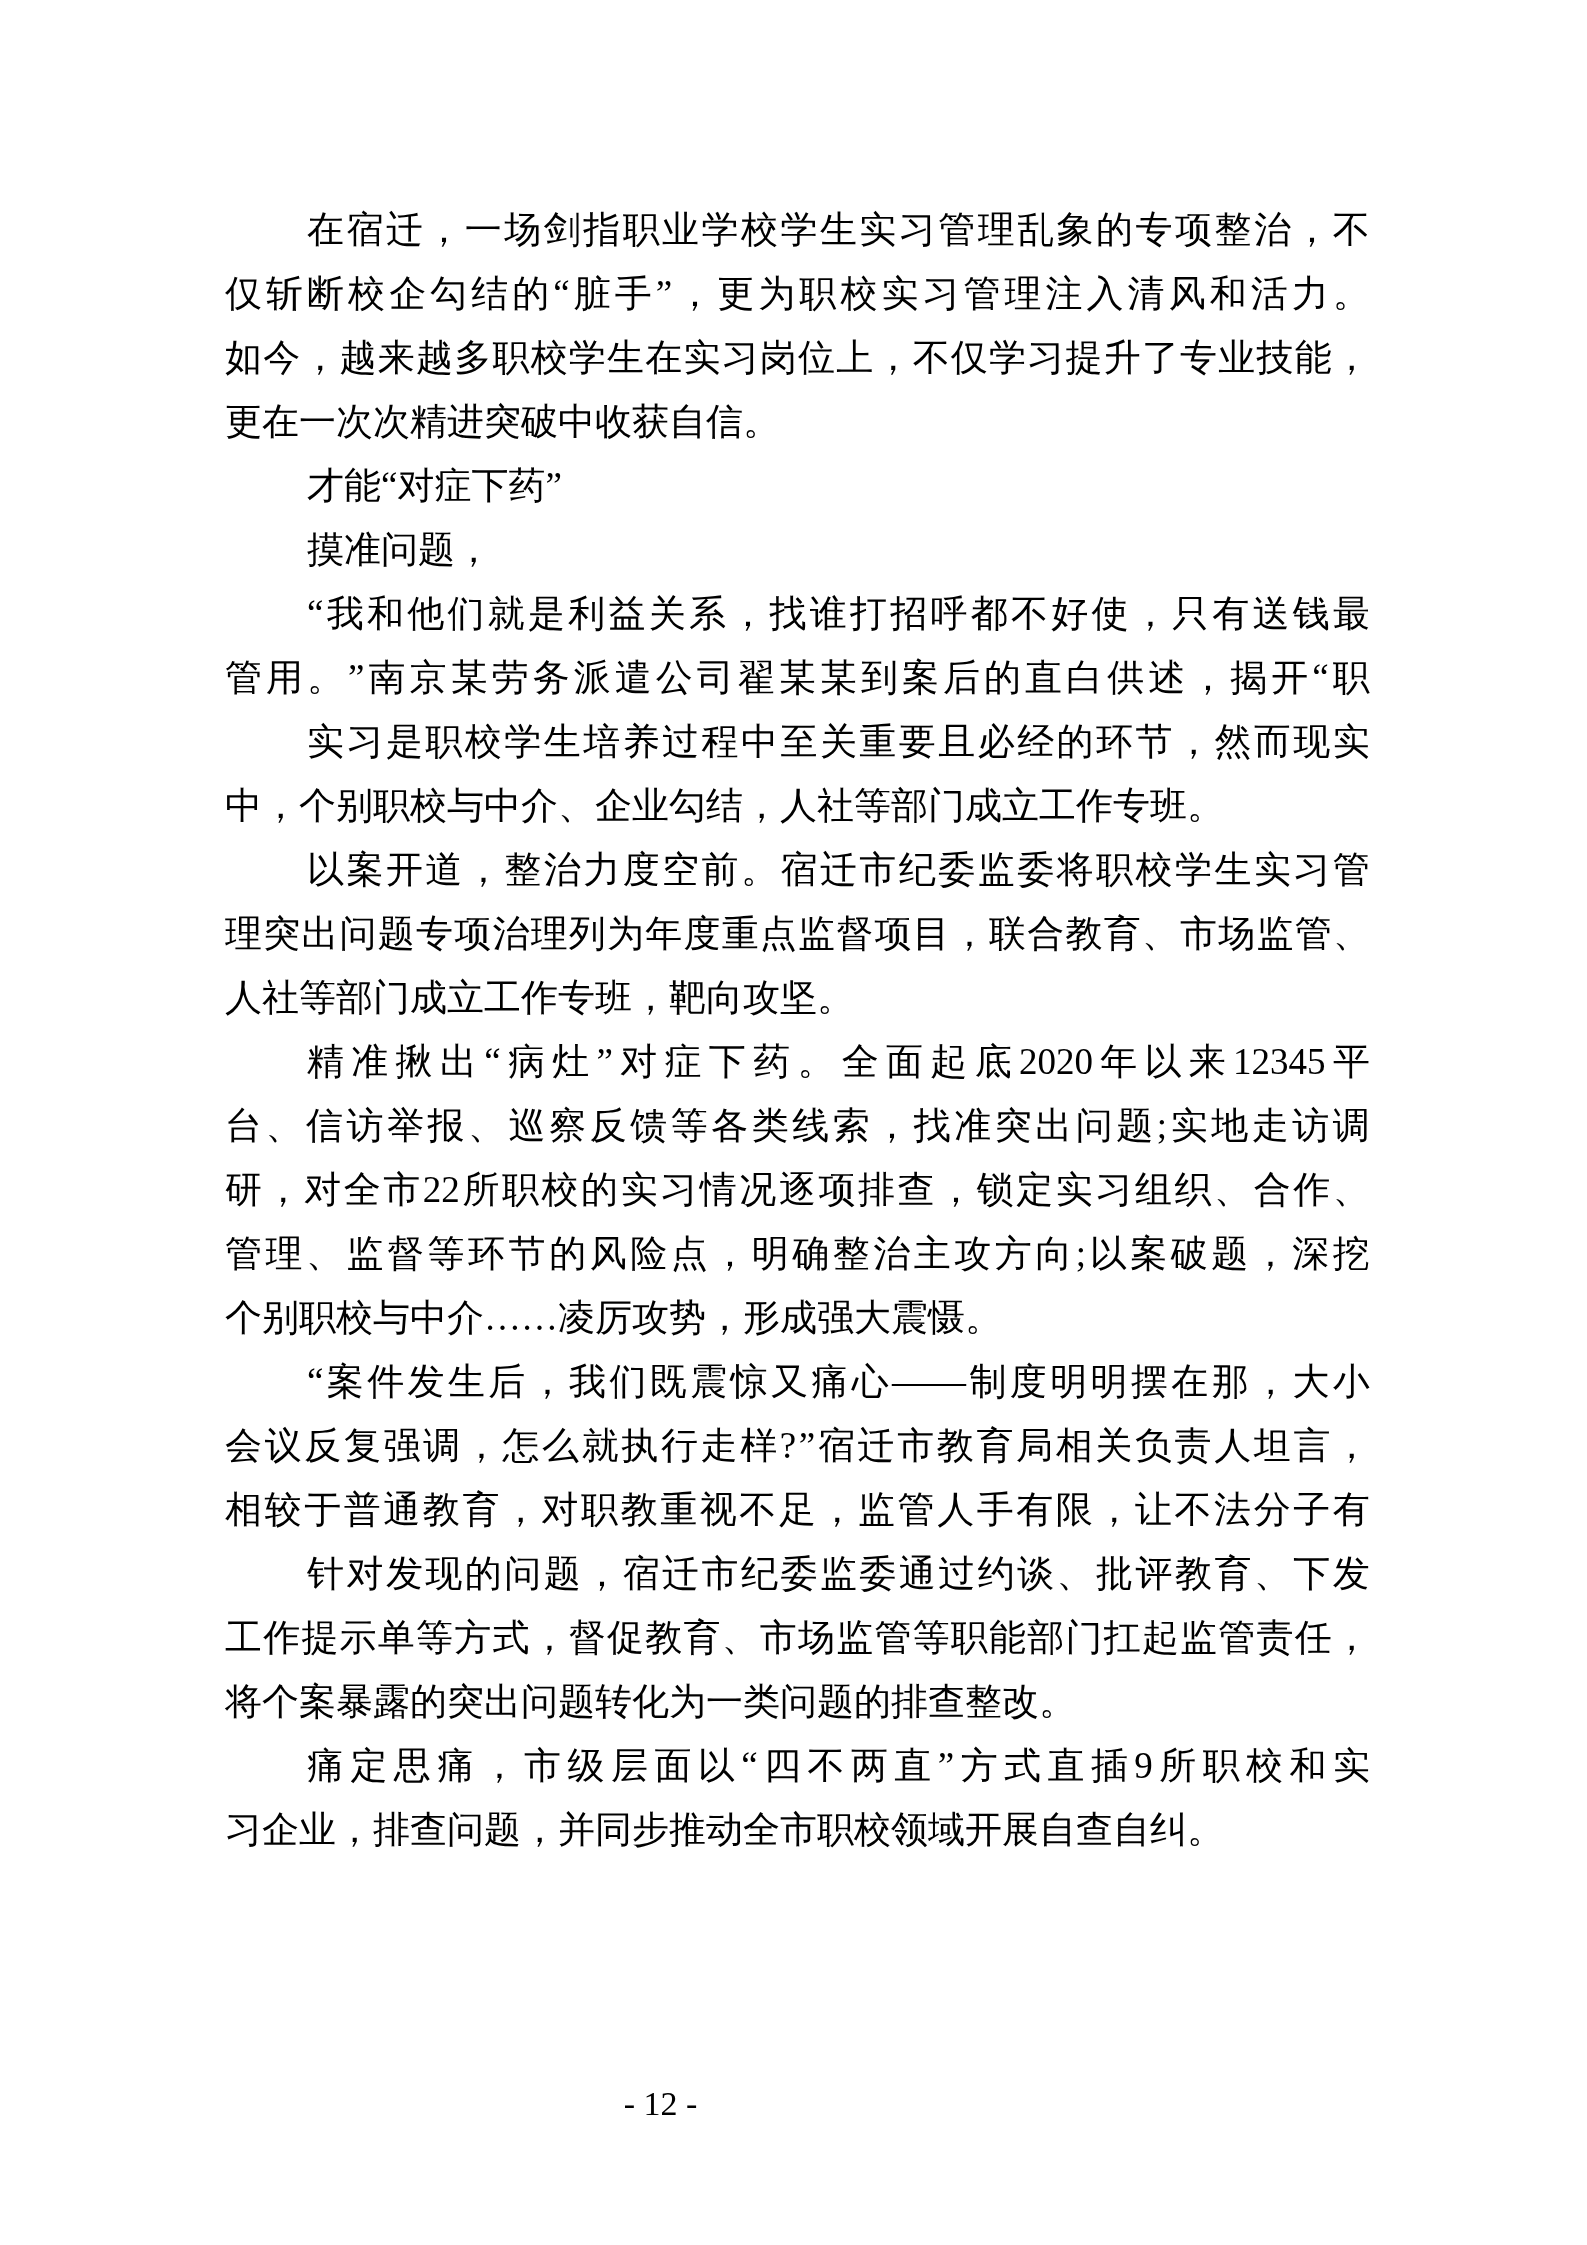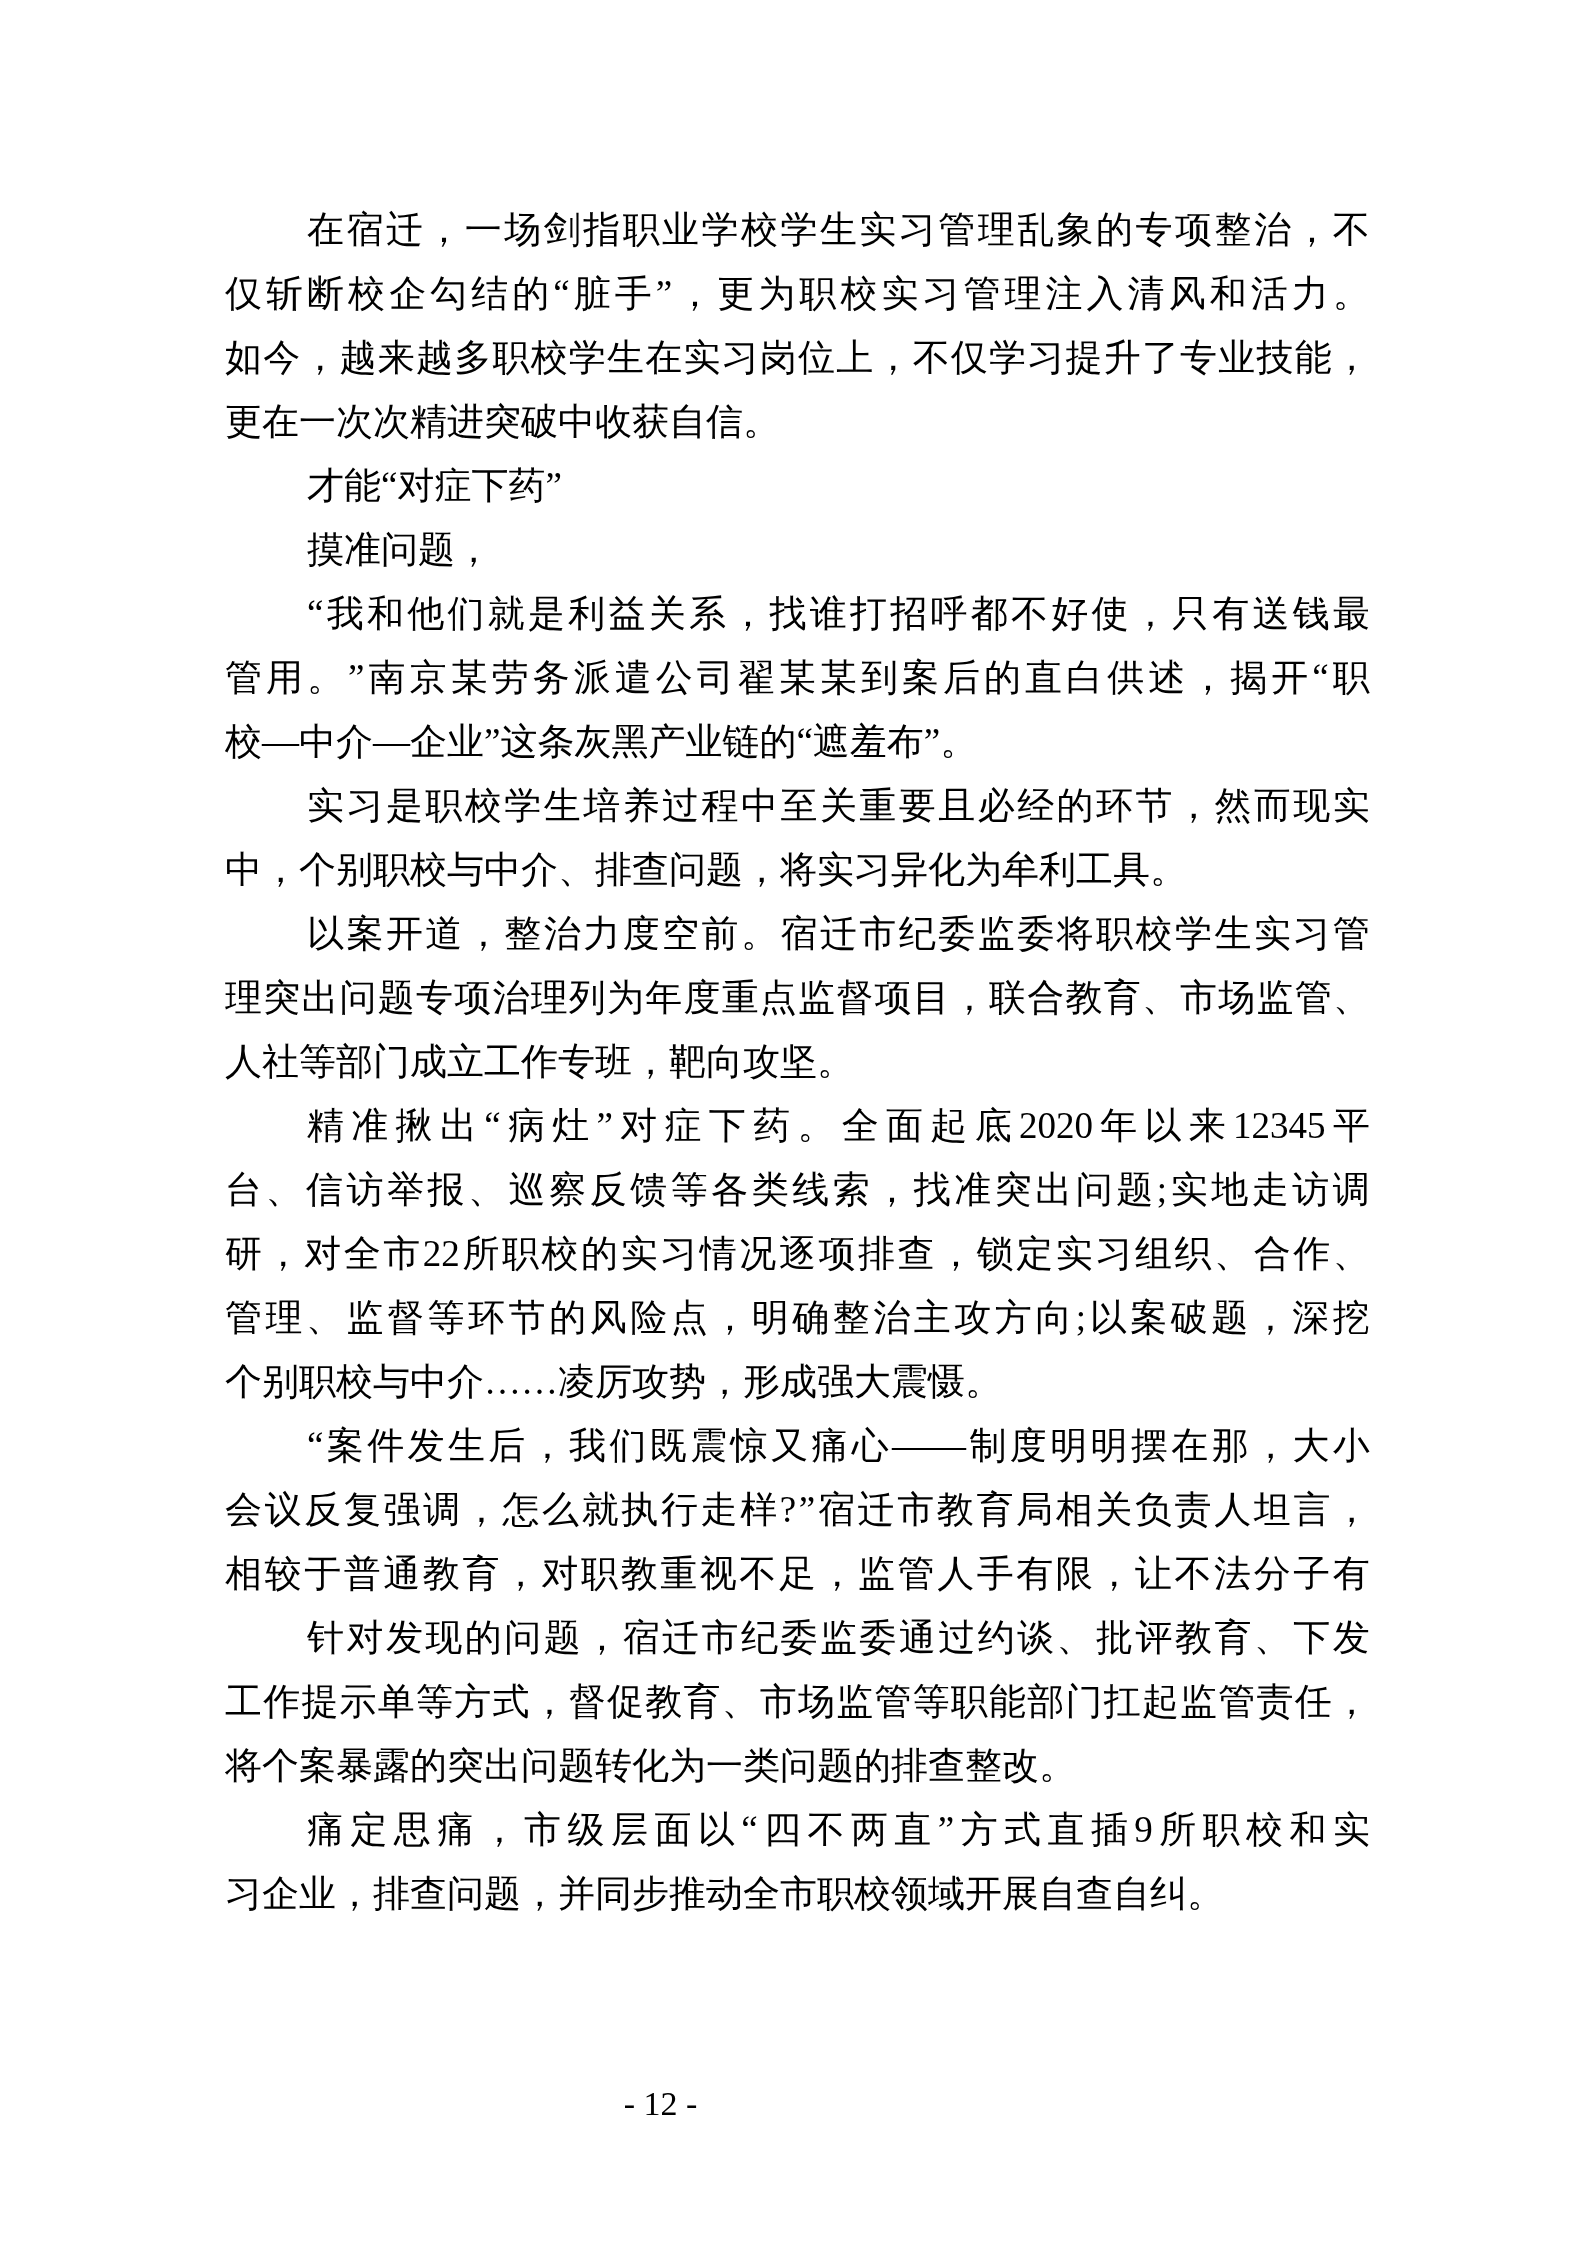--- a/index.html
+++ b/index.html
@@ -214,21 +214,20 @@
           <span>直</span>
           <span>白</span>
           <span>供</span>
           <span>述</span>
           <span>，</span>
           <span>揭</span>
           <span>开</span>
           <span>“</span>
           <span>职</span>
         </div>
-        <div class="line last">校—中介—企业”这条灰黑产业链的“遮羞布”。</div>
       </div>
       <div class="paragraph">
         <div class="line indent fill">
           <span>实</span>
           <span>习</span>
           <span>是</span>
           <span>职</span>
           <span>校</span>
           <span>学</span>
           <span>生</span>
@@ -246,21 +245,21 @@
           <span>经</span>
           <span>的</span>
           <span>环</span>
           <span>节</span>
           <span>，</span>
           <span>然</span>
           <span>而</span>
           <span>现</span>
           <span>实</span>
         </div>
-        <div class="line last">中，个别职校与中介、排查问题，将实习异化为牟利工具。</div>
+        <div class="line last">中，个别职校与中介、企业勾结，人社等部门成立工作专班。</div>
       </div>
       <div class="paragraph">
         <div class="line indent fill">
           <span>以</span>
           <span>案</span>
           <span>开</span>
           <span>道</span>
           <span>，</span>
           <span>整</span>
           <span>治</span>

